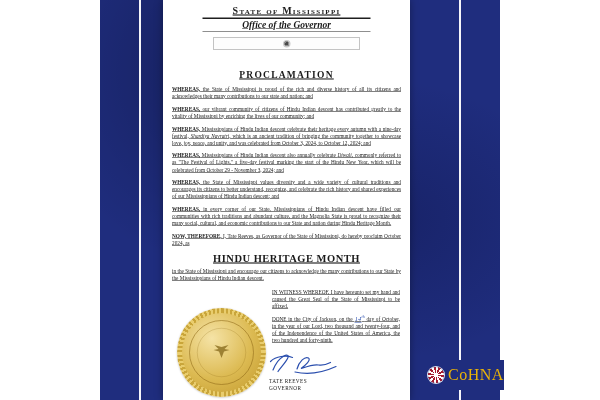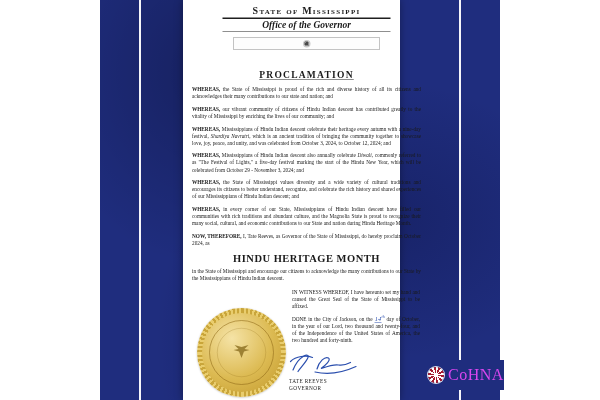--- a/index.html
+++ b/index.html
@@ -11,22 +11,22 @@
     background-color:#1f2d7e;
     background-image:
       radial-gradient(ellipse at 28% 18%, rgba(0,0,15,.28), transparent 42%),
       radial-gradient(ellipse at 72% 55%, rgba(8,12,55,.30), transparent 45%),
       radial-gradient(ellipse at 45% 85%, rgba(0,0,25,.22), transparent 40%);}
   .pinstripe{position:absolute;top:0;width:2px;height:400px;background:rgba(255,255,255,.96);}
   .pinstripe.left{left:39px;}
   .pinstripe.right{left:359px;}
 
   
-  .doc{position:absolute;left:183px;top:0;width:217px;height:400px;background:#fff;
-       box-shadow:0 0 8px rgba(0,0,0,.35);}
+  .doc{position:absolute;left:163px;top:0;width:247px;height:400px;background:#fff;
+       box-shadow:0 0 8px rgba(0,0,0,.35);text-decoration:underline;}
   .doc-inner{width:494px;height:800px;transform:scale(.5);transform-origin:0 0;
              padding:10px 18px 0;box-sizing:border-box;color:#1a1a1a;}
 
   .state-title{margin:0;text-align:center;font-size:20px;font-weight:700;
                font-variant:small-caps;letter-spacing:2.5px;color:#1b1b1b;}
   .rule1{width:336px;height:2.5px;background:#1e1e1e;margin:2px auto 0;}
   .office-title{margin:1px 0 0;text-align:center;font-size:19px;font-style:italic;
                 font-weight:600;color:#1b1b1b;}
   .rule2{width:336px;height:1.5px;background:#1e1e1e;margin:1px auto 0;}
 
@@ -71,21 +71,21 @@
   .sig-block div{white-space:nowrap;}
 
   
   .cohna{position:absolute;left:428px;top:360px;width:76px;height:30px;background:#1f2d7e;
          display:flex;align-items:center;justify-content:center;gap:4px;}
   .cohna-emblem{width:16px;height:16px;border-radius:50%;flex:0 0 auto;
     background:
       radial-gradient(circle at center,#ffffff 0 2.5px, transparent 2.5px),
       repeating-conic-gradient(#ffffff 0 18deg,#a51c30 18deg 36deg);
     box-shadow:0 0 0 1px rgba(255,255,255,.85);}
-  .cohna-text{color:#d946ef;font-size:16px;letter-spacing:.5px;}
+  .cohna-text{color:#eab308;font-size:16px;letter-spacing:.5px;}
 </style>
 </head>
 <body>
 
 <div id="page">
 
   <div class="blue-mat">
     <div class="pinstripe left"></div>
     <div class="pinstripe right"></div>
   </div>

